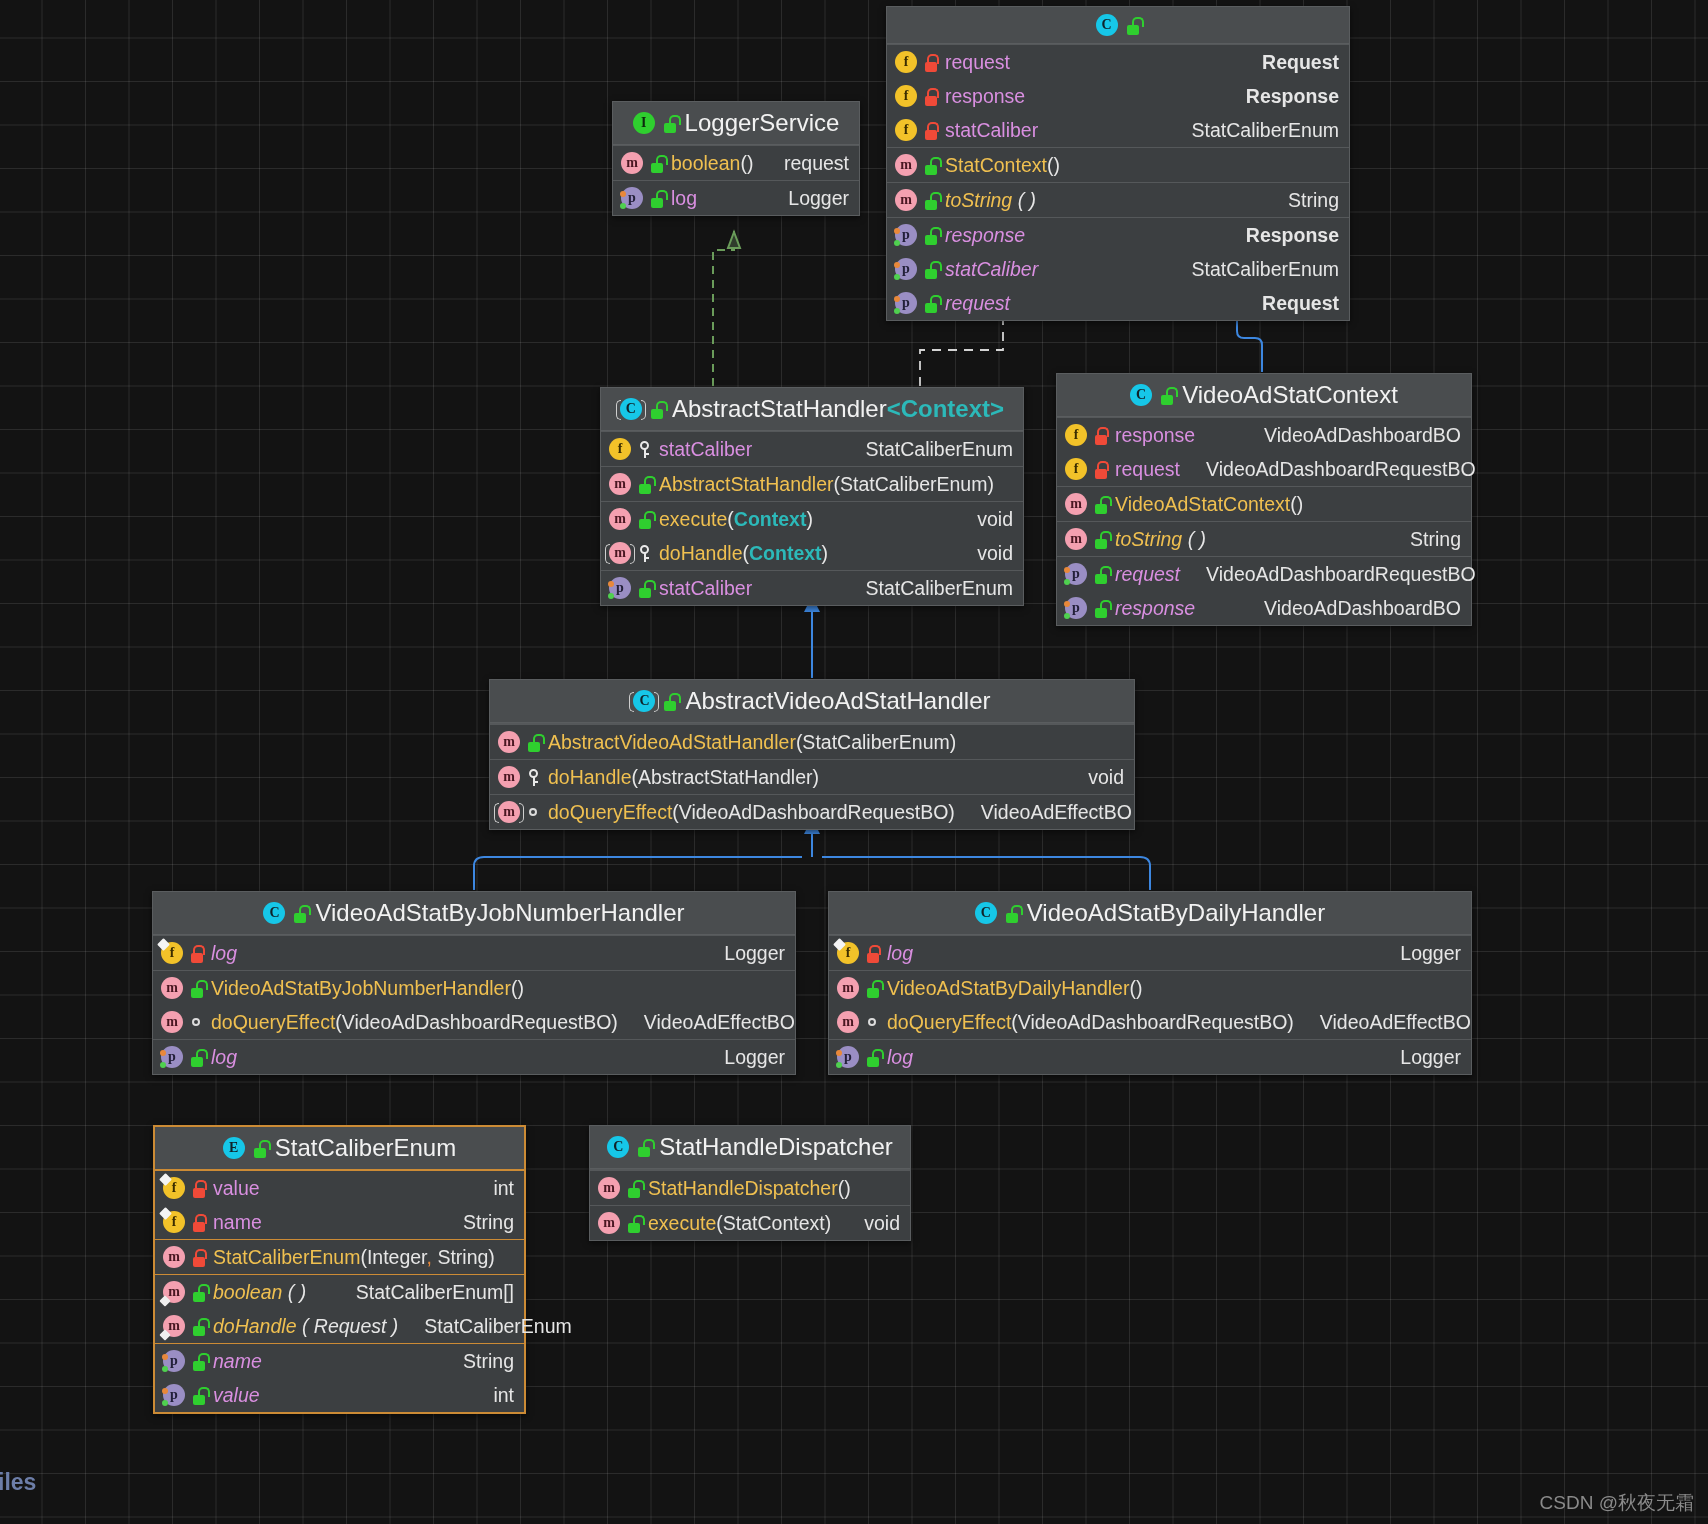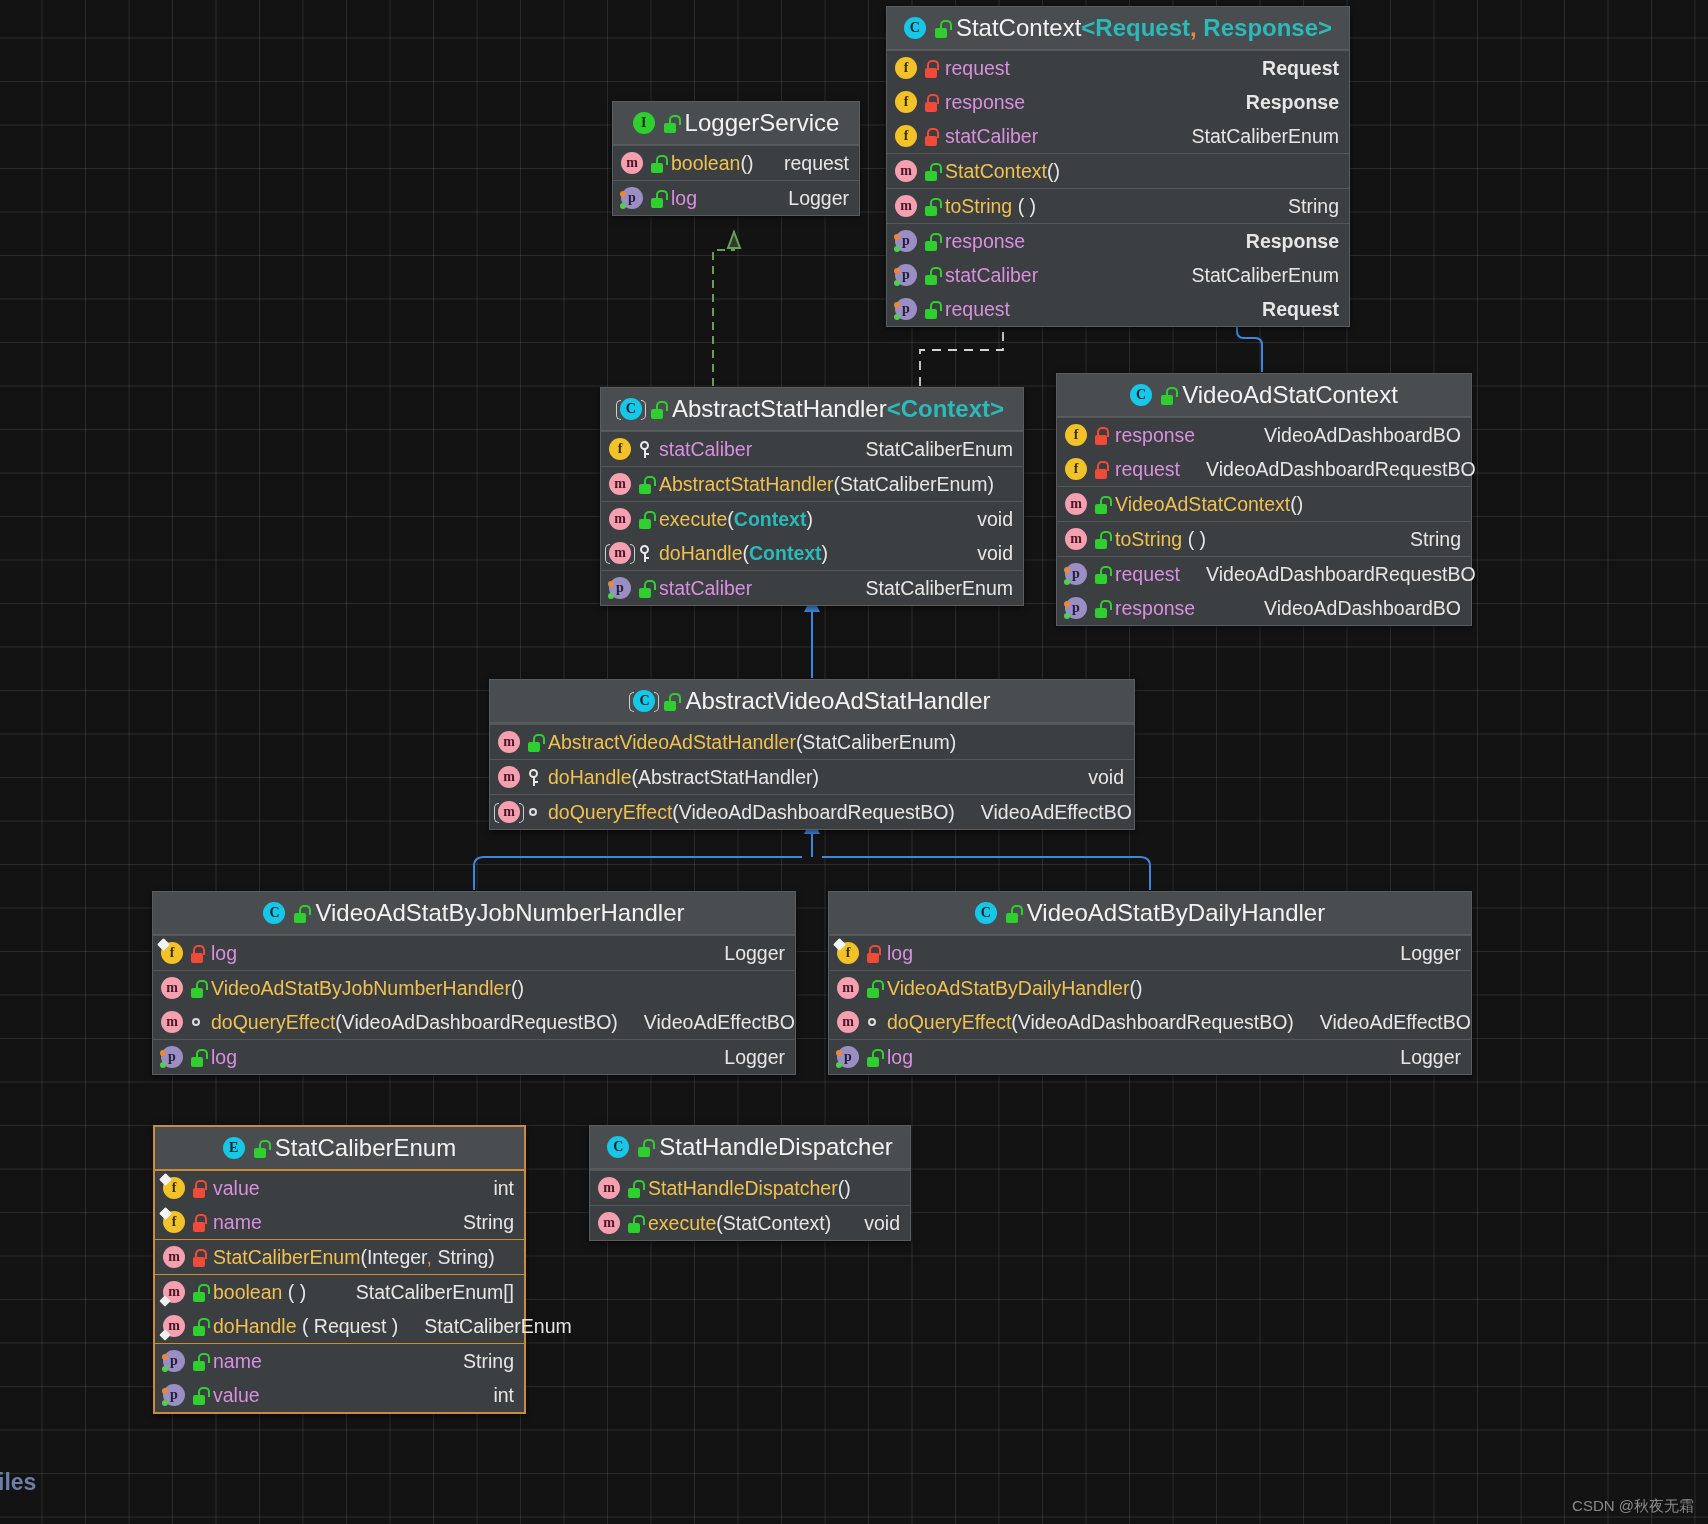--- a/index.html
+++ b/index.html
@@ -39,21 +39,21 @@
   .row.divline{border-top:1px solid #55585a;}
   .uml.selected .row.divline{border-top:1px solid #cc8b35;}
 
   
   .c-field{color:#d98fe0;}
   .c-method{color:#f0c050;}
   .c-generic{color:#2cb9b9;font-weight:bold;}
   .c-type{color:#e6e6e6;}
   .c-void{color:#e8883a;}
   .c-plain{color:#e6e6e6;}
-  .ital{}
+  .ital{font-style:italic;}
   .comma{color:#e8883a;}
 
   
   .ic{flex:0 0 auto;display:inline-flex;align-items:center;justify-content:center;position:relative;}
   .badge{width:22px;height:22px;border-radius:50%;font-size:14px;font-weight:bold;
          display:inline-flex;align-items:center;justify-content:center;
          font-family:"Liberation Serif",serif;}
   .b-class{background:#16c7e8;color:#10232a;}
   .b-iface{background:#2fcf2f;color:#0d2a0d;}
   .b-enum{background:#16c7e8;color:#10232a;}
@@ -83,21 +83,21 @@
   .v-priv .lock-body{background:#f04a38;}
   .v-priv .lock-sh{left:4px;top:1px;border-color:#f04a38;}
   .v-prot{}
   .v-prot .key-h{position:absolute;left:3px;top:1px;width:9px;height:9px;border-radius:50%;
                  border:2.4px solid #e9e9e9;box-sizing:border-box;}
   .v-prot .key-s{position:absolute;left:6.5px;top:9px;width:2.4px;height:9px;background:#e9e9e9;}
   .v-prot .key-t{position:absolute;left:6.5px;top:13px;width:5px;height:2.2px;background:#e9e9e9;}
   .v-pkg .circ{position:absolute;left:3px;top:5px;width:8px;height:8px;border-radius:50%;
                border:2.2px solid #dcdcdc;box-sizing:border-box;}
 
-  .wm{position:absolute;right:14px;bottom:8px;color:#8a8a8a;font-size:15px;}
+  .wm{position:absolute;right:14px;bottom:8px;color:#8a8a8a;font-size:19px;}
   .leftover{position:absolute;left:-2px;bottom:28px;color:#6d7ea8;font-size:23px;font-weight:bold;}
 </style>
 </head>
 <body>
 
 <div id="diagram">
 
   <svg class="links" viewBox="0 0 1708 1524">
     <defs>
       <marker id="arrHollow" markerWidth="14" markerHeight="12" refX="1" refY="6" orient="auto">
@@ -132,21 +132,20 @@
 
 <div class="uml" style="left:886px;top:6px;width:464px;">
       <div class="hdr">
         <span class="ic">
           <span class="badge b-class">C</span>
         </span>
         <span class="vis v-pub">
           <i class="lock-sh"></i>
           <i class="lock-body"></i>
         </span>
-        <span><span>StatContext</span><span class="c-generic">&lt;Request<span class="comma">,</span> Response&gt;</span></span>
       </div>
       <div class="sect">
         <div class="row">
           <span class="ic">
             <span class="badge b-field">f</span>
           </span>
           <span class="vis v-priv">
             <i class="lock-sh"></i>
             <i class="lock-body"></i>
           </span>

